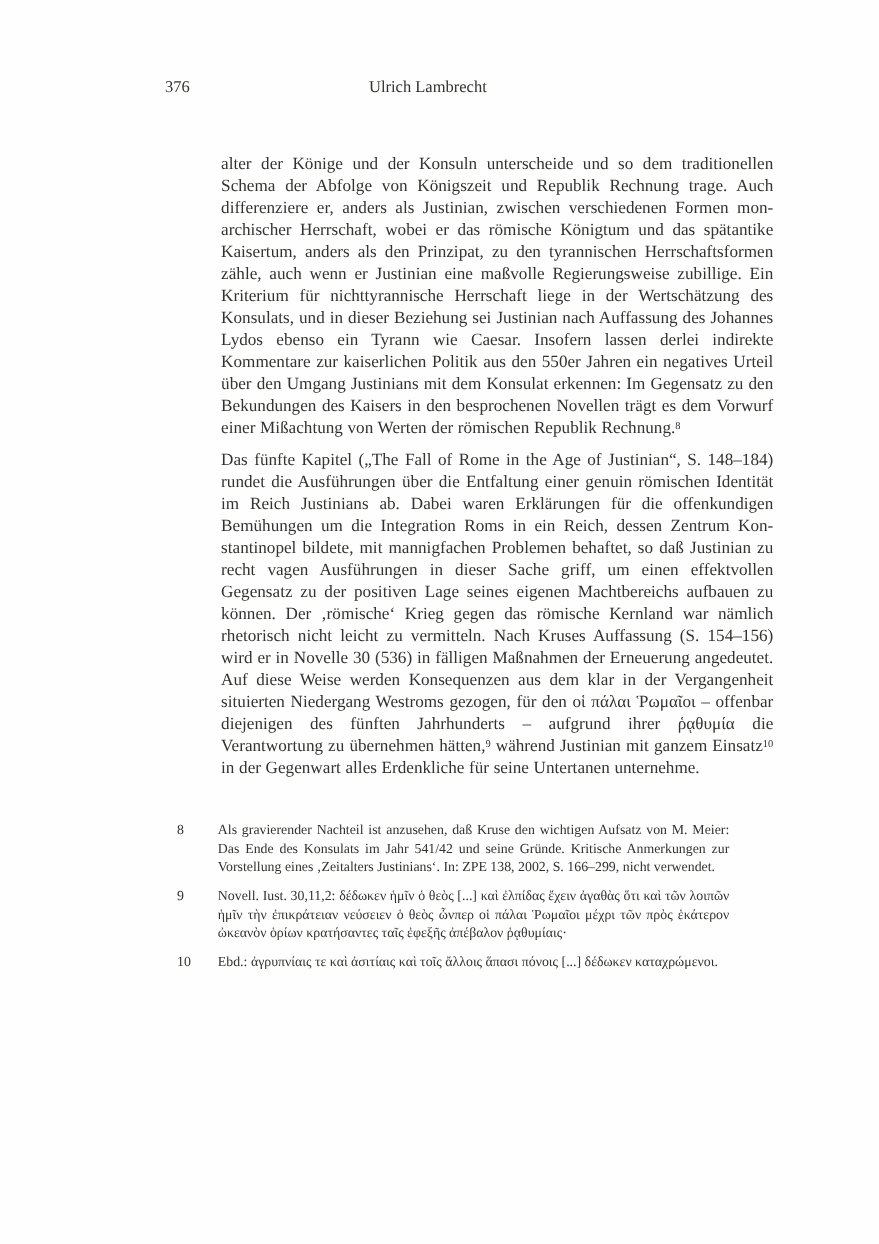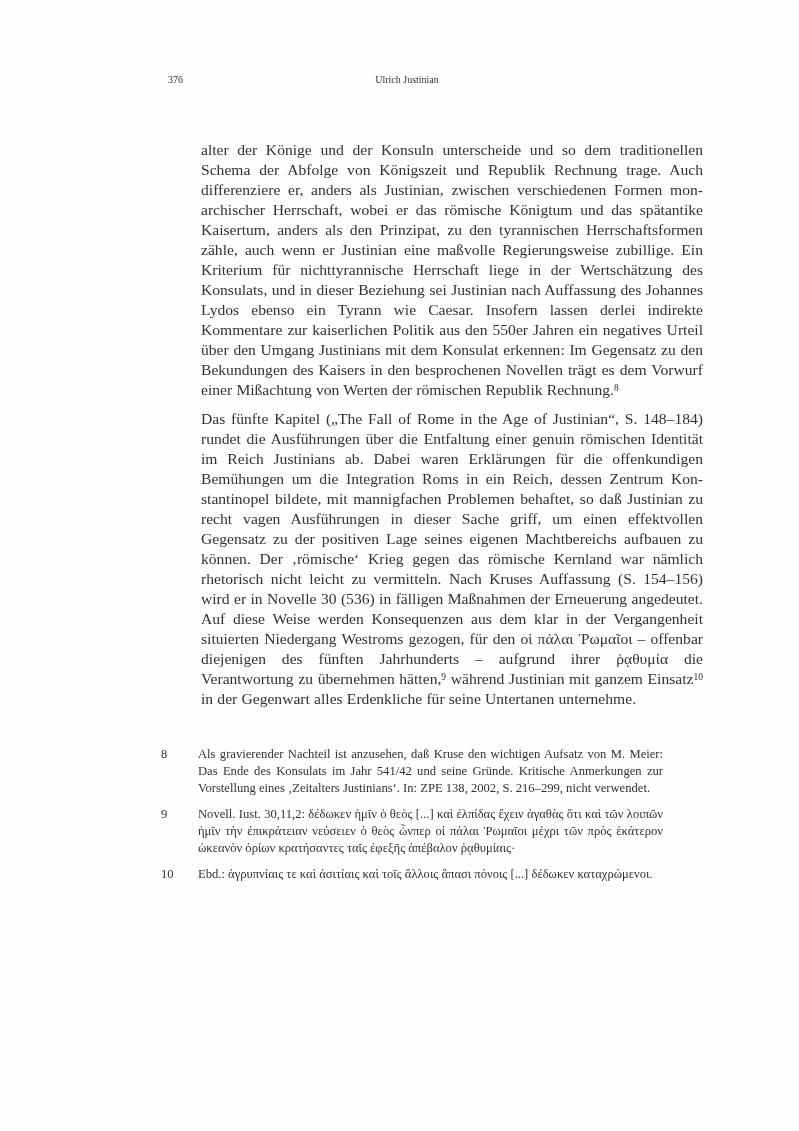--- a/index.html
+++ b/index.html
@@ -13,25 +13,25 @@
     width: 799px;
     height: 1131px;
     background: #fefefe;
     color: #33322f;
     font-family: "Liberation Serif", "DejaVu Serif", serif;
     overflow: hidden;
   }
   
   .running-header {
     position: absolute;
-    left: 168px;
+    left: 150px;
     top: 71px;
     width: 502px;
     height: 18px;
-    font-size: 10px;
+    font-size: 15px;
     line-height: 18px;
   }
   .page-number {
     position: absolute;
     left: 0;
     top: 0;
   }
   .running-title {
     position: absolute;
     left: 0;
@@ -89,32 +89,32 @@
     -webkit-hyphens: manual;
   }
 </style>
 </head>
 <body>
 
 <div class="page">
 
   <div class="running-header">
     <span class="page-number">376</span>
-    <span class="running-title">Ulrich Justinian</span>
+    <span class="running-title">Ulrich Lambrecht</span>
   </div>
 
   <div class="text-block">
     <p class="body-par">alter der Könige und der Konsuln unterscheide und so dem traditionellen Schema der Abfolge von Königszeit und Republik Rechnung trage. Auch differenziere er, anders als Justinian, zwischen verschiedenen Formen mon­archischer Herrschaft, wobei er das römische Königtum und das spätantike Kaisertum, anders als den Prinzipat, zu den tyrannischen Herrschaftsformen zähle, auch wenn er Justinian eine maßvolle Regierungsweise zubillige. Ein Kriterium für nichttyrannische Herrschaft liege in der Wertschätzung des Konsulats, und in dieser Beziehung sei Justinian nach Auffassung des Jo­hannes Lydos ebenso ein Tyrann wie Caesar. Insofern lassen derlei indirekte Kommentare zur kaiserlichen Politik aus den 550er Jahren ein negatives Ur­teil über den Umgang Justinians mit dem Konsulat erkennen: Im Gegensatz zu den Bekundungen des Kaisers in den besprochenen Novellen trägt es dem Vorwurf einer Mißachtung von Werten der römischen Republik Rech­nung.<sup class="fn-ref">8</sup></p>
     <p class="body-par">Das fünfte Kapitel („The Fall of Rome in the Age of Justinian“, S. 148–184) rundet die Ausführungen über die Entfaltung einer genuin römischen Iden­tität im Reich Justinians ab. Dabei waren Erklärungen für die offenkundigen Bemühungen um die Integration Roms in ein Reich, dessen Zentrum Kon­stantinopel bildete, mit mannigfachen Problemen behaftet, so daß Justinian zu recht vagen Ausführungen in dieser Sache griff, um einen effektvollen Gegensatz zu der positiven Lage seines eigenen Machtbereichs aufbauen zu können. Der ‚römische‘ Krieg gegen das römische Kernland war nämlich rhetorisch nicht leicht zu vermitteln. Nach Kruses Auffassung (S. 154–156) wird er in Novelle 30 (536) in fälligen Maßnahmen der Erneuerung ange­deutet. Auf diese Weise werden Konsequenzen aus dem klar in der Vergan­genheit situierten Niedergang Westroms gezogen, für den οἱ πάλαι Ῥωμαῖοι – offenbar diejenigen des fünften Jahrhunderts – aufgrund ihrer ῥᾳθυμία die Verantwortung zu übernehmen hätten,<sup class="fn-ref">9</sup> während Justinian mit ganzem Ein­satz<sup class="fn-ref">10</sup> in der Gegenwart alles Erdenkliche für seine Untertanen unternehme.</p>
   </div>
 
   <div class="footnotes">
     <div class="footnote">
       <span class="fn-num">8</span>
-      <span class="fn-text">Als gravierender Nachteil ist anzusehen, daß Kruse den wichtigen Aufsatz von M. Meier: Das Ende des Konsulats im Jahr 541/42 und seine Gründe. Kritische Anmerkungen zur Vorstellung eines ‚Zeitalters Justinians‘. In: ZPE 138, 2002, S. 216–299, nicht verwendet.</span>
+      <span class="fn-text">Als gravierender Nachteil ist anzusehen, daß Kruse den wichtigen Aufsatz von M. Meier: Das Ende des Konsulats im Jahr 541/42 und seine Gründe. Kritische Anmerkungen zur Vorstellung eines ‚Zeitalters Justinians‘. In: ZPE 138, 2002, S. 166–299, nicht verwendet.</span>
     </div>
     <div class="footnote">
       <span class="fn-num">9</span>
       <span class="fn-text">Novell. Iust. 30,11,2: δέδωκεν ἡμῖν ὁ θεὸς [...] καὶ ἐλπίδας ἔχειν ἀγαθὰς ὅτι καὶ τῶν λοιπῶν ἡμῖν τὴν ἐπικράτειαν νεύσειεν ὁ θεὸς ὧνπερ οἱ πάλαι Ῥωμαῖοι μέχρι τῶν πρὸς ἑκάτερον ὠκεανὸν ὁρίων κρατήσαντες ταῖς ἐφεξῆς ἀπέβαλον ῥᾳθυμίαις·</span>
     </div>
     <div class="footnote">
       <span class="fn-num">10</span>
       <span class="fn-text">Ebd.: ἀγρυπνίαις τε καὶ ἀσιτίαις καὶ τοῖς ἄλλοις ἅπασι πόνοις [...] δέδωκεν καταχρώμενοι.</span>
     </div>
   </div>

